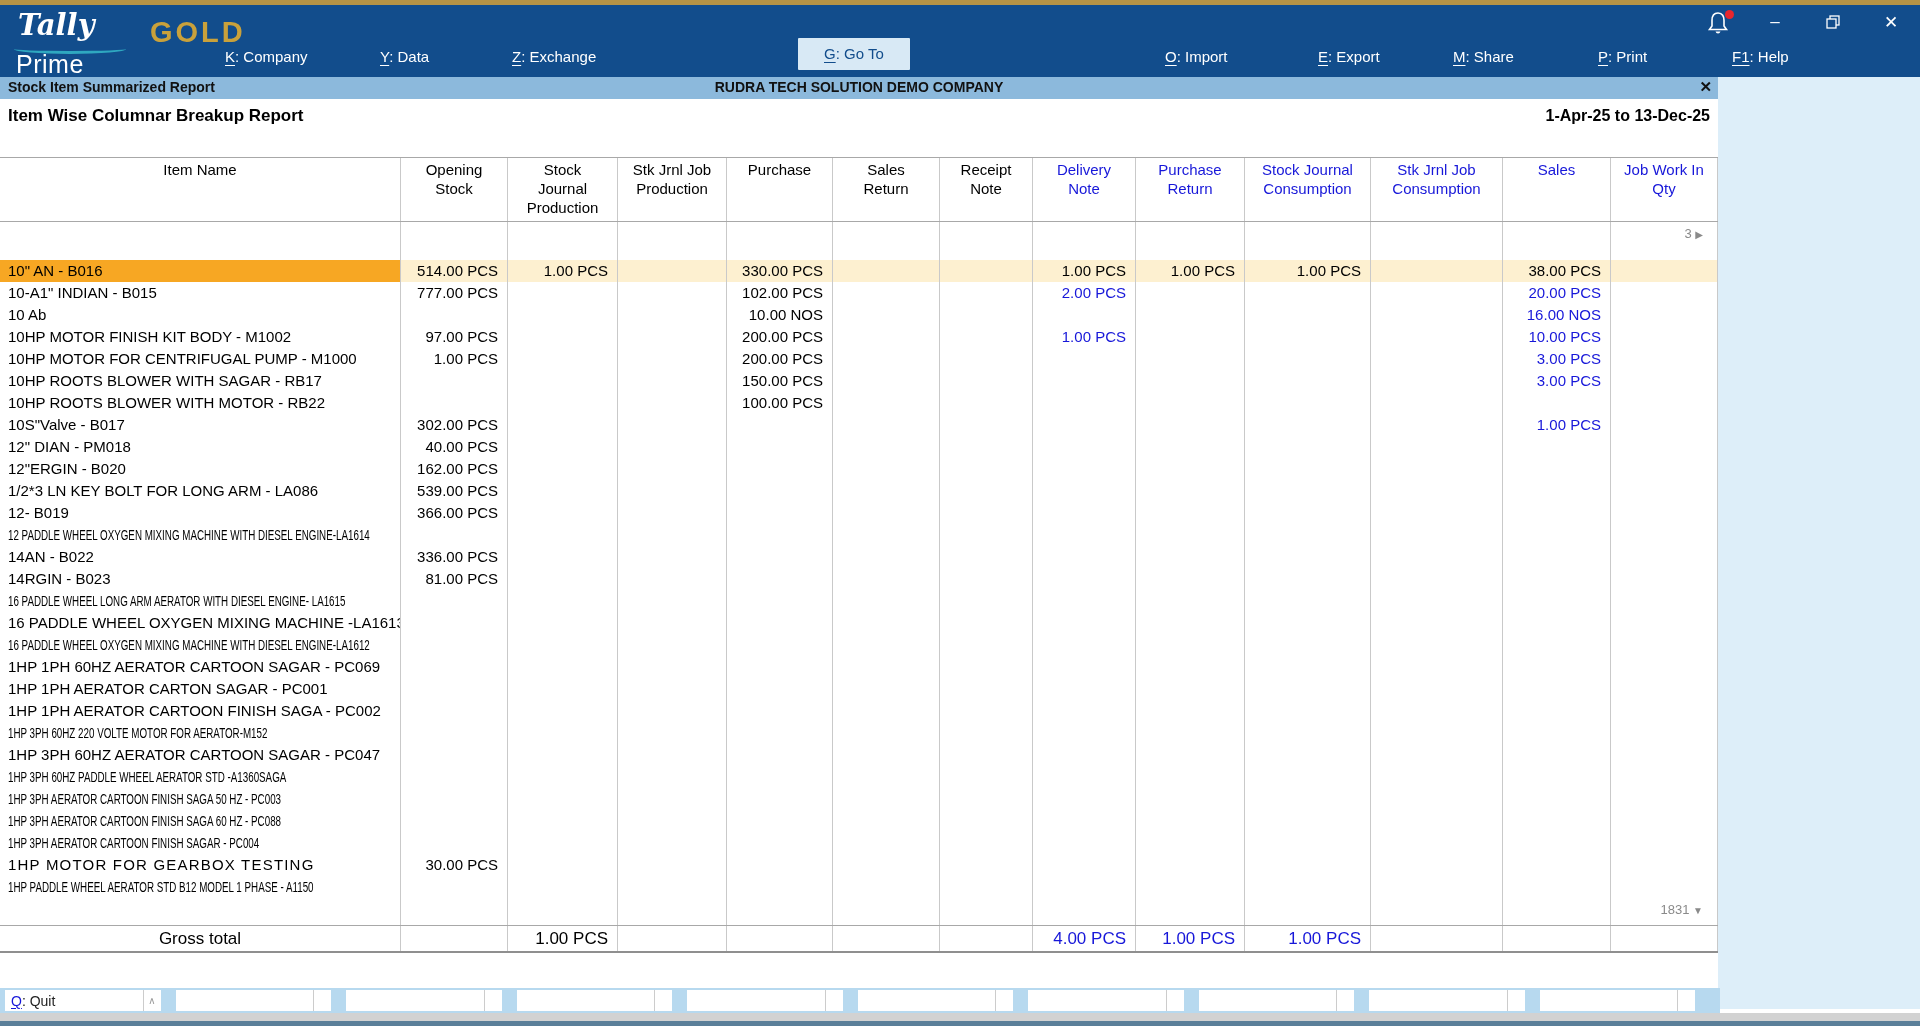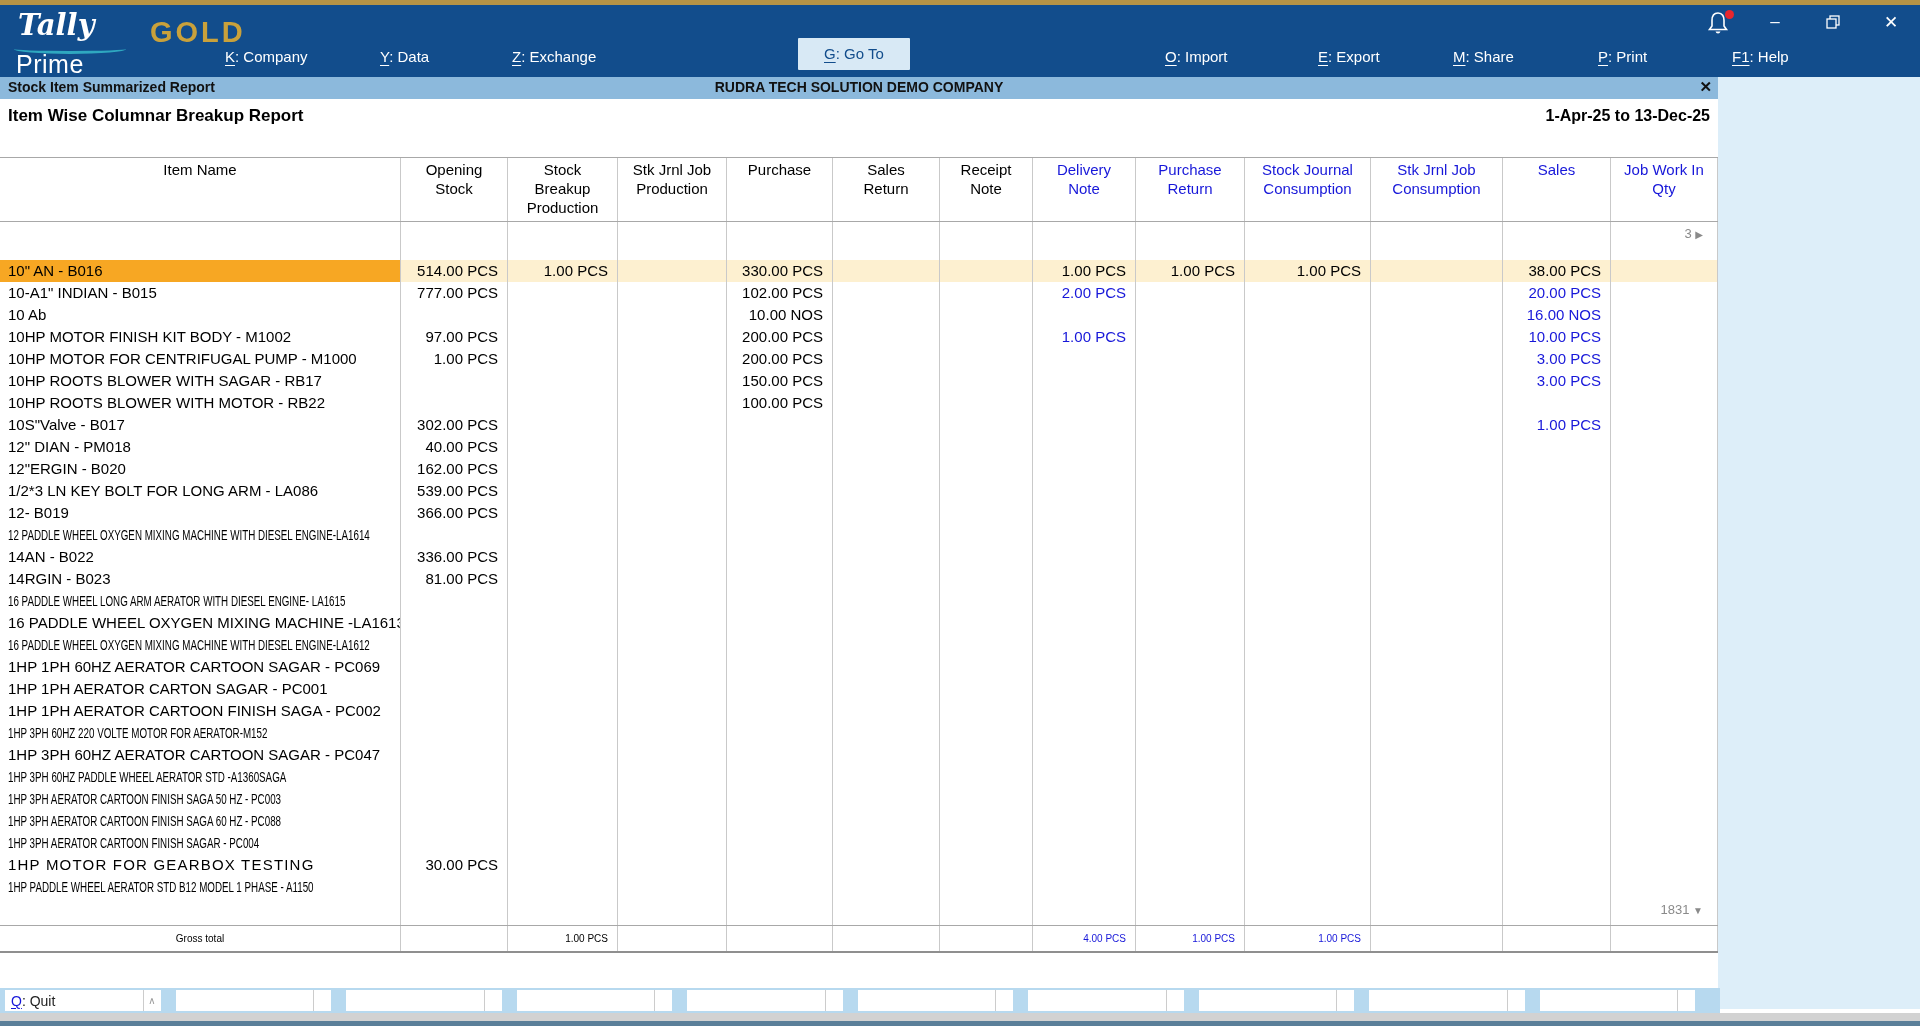--- a/index.html
+++ b/index.html
@@ -44,21 +44,21 @@
   .vcell { text-align:right; padding-right:9px; color:#000; }
   .vcell.blue { color:#1717d9; }
   .sel-row { background:#fdf0d0; }
   .sel-name { background:#f7a723; }
   .cond span { display:inline-block; transform:scaleX(0.70); transform-origin:0 center; font-size:14px; letter-spacing:0; }
   .wide { font-size:15.5px; letter-spacing:1.2px; }
   .fillrow { height:27px; }
   .indicator { color:#8a8a8a; font-size:13px; line-height:24px; padding-right:5px; }
   .ind-tri { font-size:10px; }
   .grossrow { height:28px; border-top:1px solid #a8a8a8; border-bottom:2px solid #8f8f8f; }
-  .grossrow .cell { font-size:10px; line-height:26px; }
+  .grossrow .cell { font-size:17px; line-height:26px; }
   .gross-name { text-align:center; padding-left:0; }
 
   
   .bottombar { position:absolute; left:0; top:988px; width:1720px; height:25px; background:#b7d9ef; display:flex; align-items:center; gap:15px; padding:0 25px 0 5px; }
   .seg { background:#fff; height:21px; flex:1 1 0; display:flex; align-items:center; }
   .seg-label { flex:1 1 auto; font-size:14px; color:#222; padding-left:6px; white-space:nowrap; }
   .seg-label .mk { color:#1717d9; text-decoration:underline; text-underline-offset:2px; }
   .seg-end { width:18px; align-self:stretch; border-left:1px solid #ccc; color:#9a9a9a; font-size:10px; line-height:21px; text-align:center; }
   .graybar { position:absolute; left:0; top:1013px; width:1920px; height:13px; background:#d2d2d2; }
   .bottomedge { position:absolute; left:0; top:1021px; width:1920px; height:5px; background:#5b7f99; }
@@ -120,21 +120,21 @@
     <div class="trow hrow">
       <div class="cell hcell" style="width: 401px;">
         <div>Item Name</div>
       </div>
       <div class="cell hcell" style="width: 107px;">
         <div>Opening</div>
         <div>Stock</div>
       </div>
       <div class="cell hcell" style="width: 110px;">
         <div>Stock</div>
-        <div>Breakup</div>
+        <div>Journal</div>
         <div>Production</div>
       </div>
       <div class="cell hcell" style="width: 109px;">
         <div>Stk Jrnl Job</div>
         <div>Production</div>
       </div>
       <div class="cell hcell" style="width: 106px;">
         <div>Purchase</div>
       </div>
       <div class="cell hcell" style="width: 107px;">

